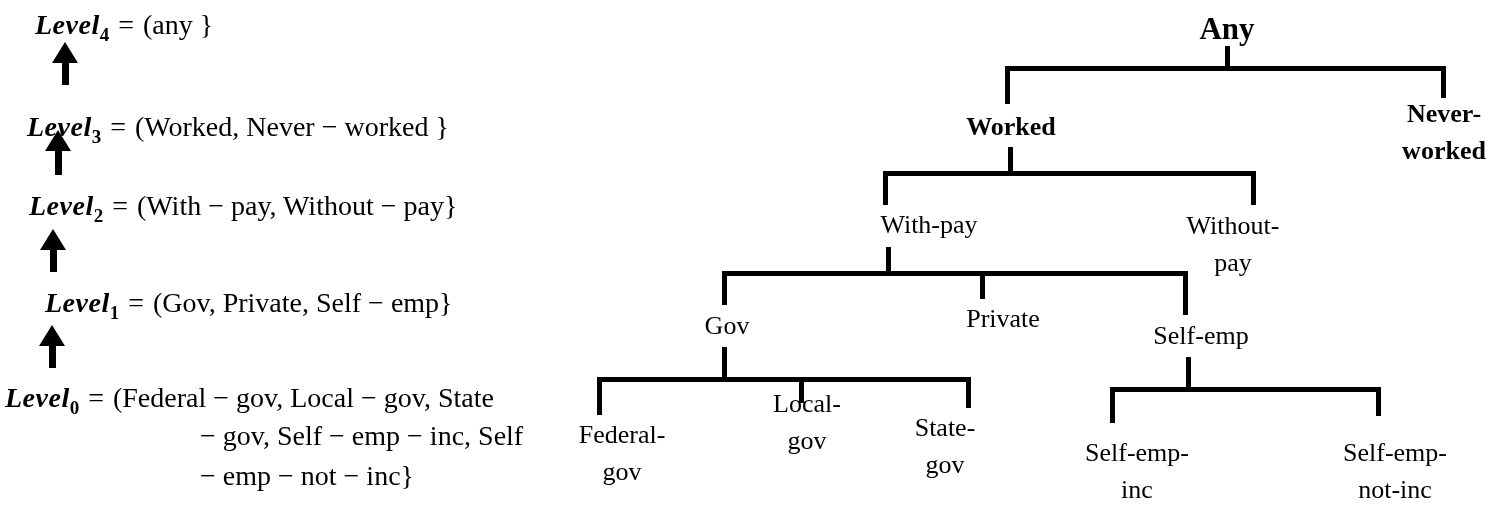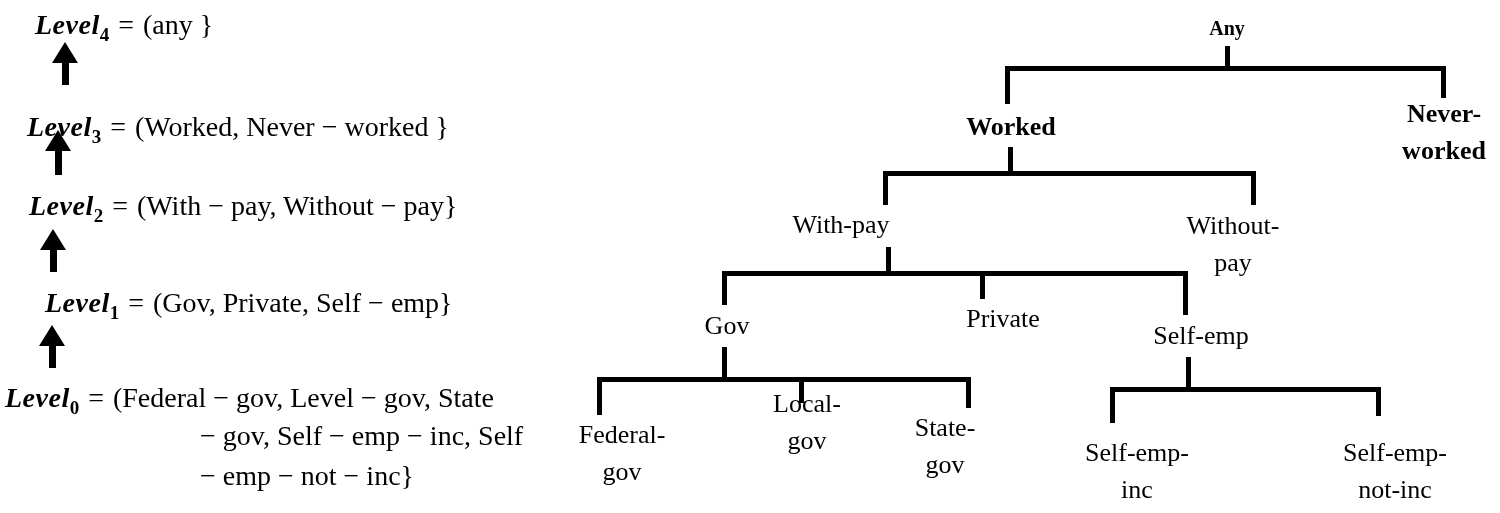--- a/index.html
+++ b/index.html
@@ -32,21 +32,21 @@
   .up-arrow .shaft{width:7px;background:#000;margin:0 auto;}
 
   
   .node{
     position:absolute;transform:translateX(-50%);
     font-family:"Liberation Serif", serif;
     font-size:26px;line-height:37px;color:#000;
     text-align:center;white-space:pre-line;
   }
   .node.b{font-weight:bold;}
-  .node.root{font-size:20px;}
+  .node.root{font-size:31px;}
   .edge{position:absolute;background:#000;}
 </style>
 </head>
 <body>
 
 <div class="figure">
 
   <div>
 
     <div class="formula" style="left:35px;top:8px">
@@ -79,21 +79,21 @@
     <div class="formula" style="left:45px;top:286px">
       <span class="lv">Level</span><sub class="lvsub">1</sub><span class="eq">=</span><span class="set">(Gov, Private, Self − emp}</span>
     </div>
 
     <div class="up-arrow" style="left:39px;top:325px">
       <div class="head"></div>
       <div class="shaft" style="height:22px"></div>
     </div>
 
     <div class="formula" style="left:5px;top:381px">
-      <span class="lv">Level</span><sub class="lvsub">0</sub><span class="eq">=</span><span class="set">(Federal − gov, Level − gov, State</span>
+      <span class="lv">Level</span><sub class="lvsub">0</sub><span class="eq">=</span><span class="set">(Federal − gov, Local − gov, State</span>
     </div>
     <div class="formula" style="left:200px;top:419px">− gov, Self − emp − inc, Self</div>
     <div class="formula" style="left:200px;top:459px">− emp − not − inc}</div>
 
   </div>
 
   <div>
 
     <div class="edge" style="left:1225px;top:46px;width:5px;height:24px"></div>
     <div class="edge" style="left:1005px;top:66px;width:441px;height:5px"></div>
@@ -119,21 +119,21 @@
 
     <div class="edge" style="left:1186px;top:357px;width:5px;height:34px"></div>
     <div class="edge" style="left:1110px;top:387px;width:271px;height:5px"></div>
     <div class="edge" style="left:1110px;top:387px;width:5px;height:36px"></div>
     <div class="edge" style="left:1376px;top:387px;width:5px;height:29px"></div>
 
     <div class="node b root" style="left:1227px;top:10px">Any</div>
     <div class="node b" style="left:1011px;top:108px">Worked</div>
     <div class="node b" style="left:1444px;top:95px">Never-
 worked</div>
-    <div class="node" style="left:841px;top:206px">With-pay</div>
+    <div class="node" style="left:929px;top:206px">With-pay</div>
     <div class="node" style="left:1233px;top:207px">Without-
 pay</div>
     <div class="node" style="left:727px;top:307px">Gov</div>
     <div class="node" style="left:1003px;top:300px">Private</div>
     <div class="node" style="left:1201px;top:317px">Self-emp</div>
     <div class="node" style="left:622px;top:416px">Federal-
 gov</div>
     <div class="node" style="left:807px;top:385px">Local-
 gov</div>
     <div class="node" style="left:945px;top:409px">State-

